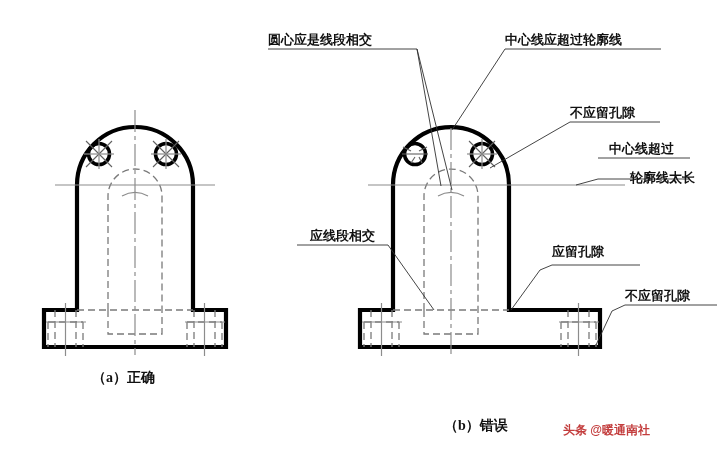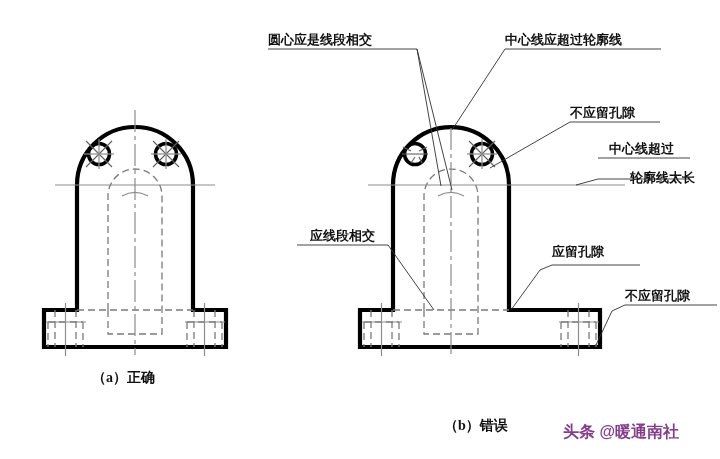--- a/index.html
+++ b/index.html
@@ -49,24 +49,24 @@
   .title {
     position: absolute;
     color: #000000;
     font-family: "Liberation Serif", "DejaVu Serif", serif;
     font-weight: 700;
     font-size: 19px;
     white-space: nowrap;
   }
   .watermark {
     position: absolute;
-    color: #701a75;
+    color: #b91c1c;
     font-family: "Liberation Sans", "DejaVu Sans", sans-serif;
     font-weight: 700;
-    font-size: 16px;
+    font-size: 12px;
     white-space: nowrap;
     opacity: 0.85;
   }
 </style>
 </head>
 <body>
 
 <div id="stage">
 
   <svg id="drawing" viewBox="0 0 720 459">

